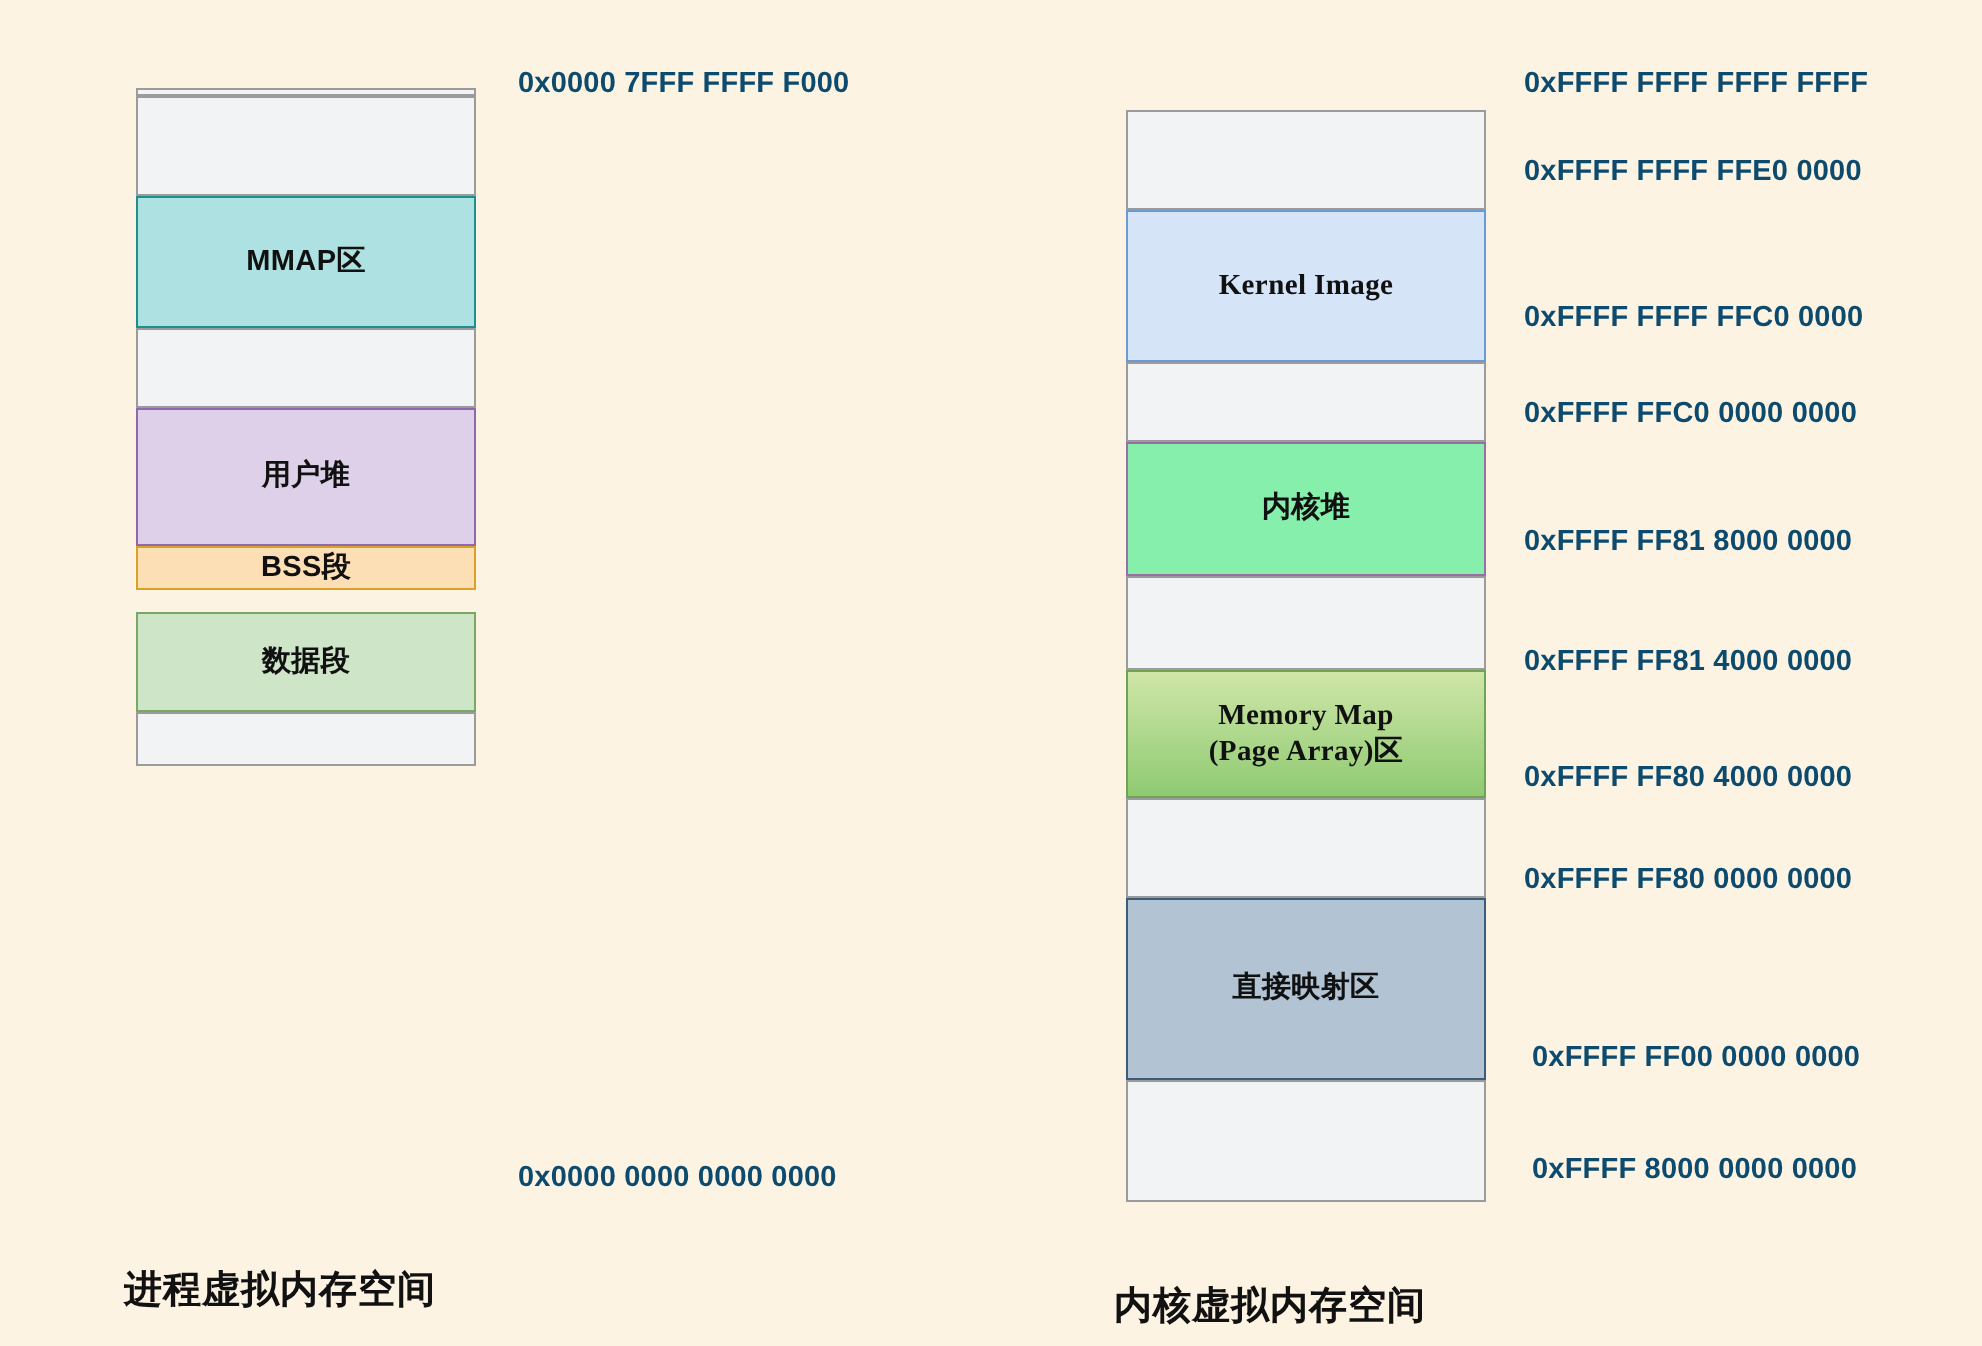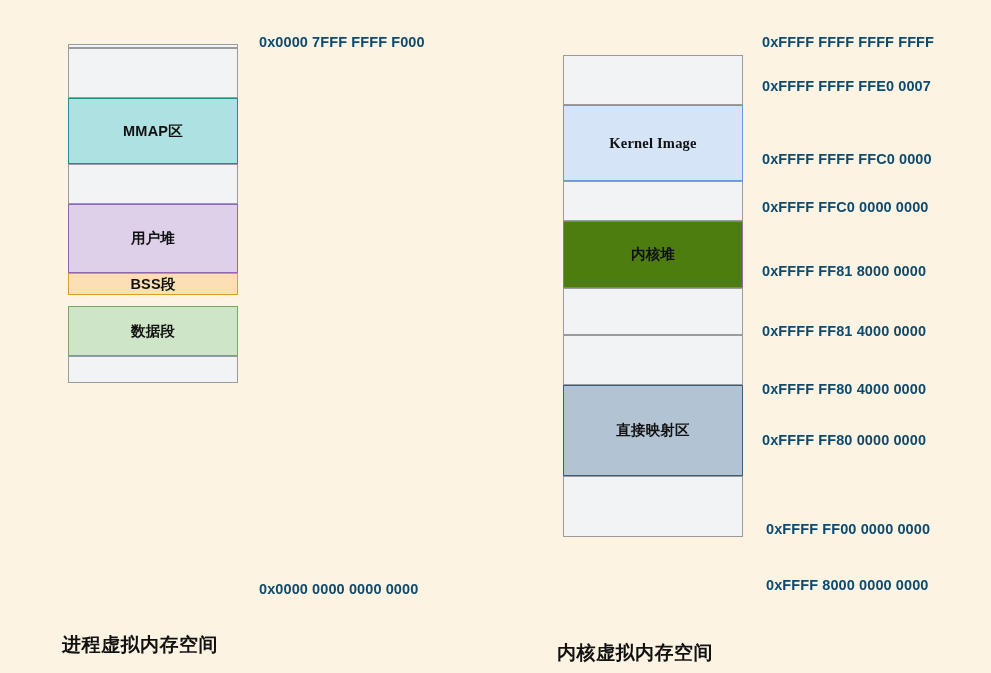--- a/index.html
+++ b/index.html
@@ -47,21 +47,21 @@
   .block.empty { background: #f2f3f4; border-color: #9b9b9b; }
 
   
   .c-stack   { background: #b7c5d4; border-color: #42617e; }
   .c-mmap    { background: #aee2e2; border-color: #1d8f8f; }
   .c-heap    { background: #ddd0e8; border-color: #9068ad; }
   .c-bss     { background: #fcdfb4; border-color: #d9a125; }
   .c-data    { background: #cfe5c8; border-color: #78a866; margin-top: 11px; }
   .c-text    { background: #f3cccc; border-color: #c06666; }
   .c-kimage  { background: #d6e4f7; border-color: #6b9ad2; }
-  .c-kheap   { background: #4d7c0f; border-color: #9a6fa5; }
+  .c-kheap   { background: #86efac; border-color: #9a6fa5; }
   .c-memmap  { background: linear-gradient(to bottom, #cfe6a8 0%, #8fca72 100%);
                border-color: #6fa356; }
   .c-direct  { background: #b2c3d3; border-color: #3c5c7c; }
 
   
   .addr {
     position: absolute;
     font-size: 14.5px;
     font-weight: bold;
     color: #0c4a6e;
@@ -101,27 +101,28 @@
   <div class="addr" style="left:259px; top:581px">0x0000 0000 0000 0000</div>
 
   <div class="caption" id="caption-process">进程虚拟内存空间</div>
 
   <div class="col" id="col-kernel">
     <div class="block empty" style="height:50px"></div>
     <div class="block c-kimage" style="height:76px">Kernel Image</div>
     <div class="block empty" style="height:40px"></div>
     <div class="block c-kheap" style="height:67px">内核堆</div>
     <div class="block empty" style="height:47px"></div>
+    <div class="block c-memmap" style="height:64px">Memory Map<br>(Page Array)区</div>
     <div class="block empty" style="height:50px"></div>
     <div class="block c-direct" style="height:91px">直接映射区</div>
     <div class="block empty" style="height:61px"></div>
   </div>
 
   <div class="addr" style="left:762px; top:34px">0xFFFF FFFF FFFF FFFF</div>
-  <div class="addr" style="left:762px; top:78px">0xFFFF FFFF FFE0 0007</div>
+  <div class="addr" style="left:762px; top:78px">0xFFFF FFFF FFE0 0000</div>
   <div class="addr" style="left:762px; top:151px">0xFFFF FFFF FFC0 0000</div>
   <div class="addr" style="left:762px; top:199px">0xFFFF FFC0 0000 0000</div>
   <div class="addr" style="left:762px; top:263px">0xFFFF FF81 8000 0000</div>
   <div class="addr" style="left:762px; top:323px">0xFFFF FF81 4000 0000</div>
   <div class="addr" style="left:762px; top:381px">0xFFFF FF80 4000 0000</div>
   <div class="addr" style="left:762px; top:432px">0xFFFF FF80 0000 0000</div>
   <div class="addr" style="left:766px; top:521px">0xFFFF FF00 0000 0000</div>
   <div class="addr" style="left:766px; top:577px">0xFFFF 8000 0000 0000</div>
 
   <div class="caption" id="caption-kernel">内核虚拟内存空间</div>

